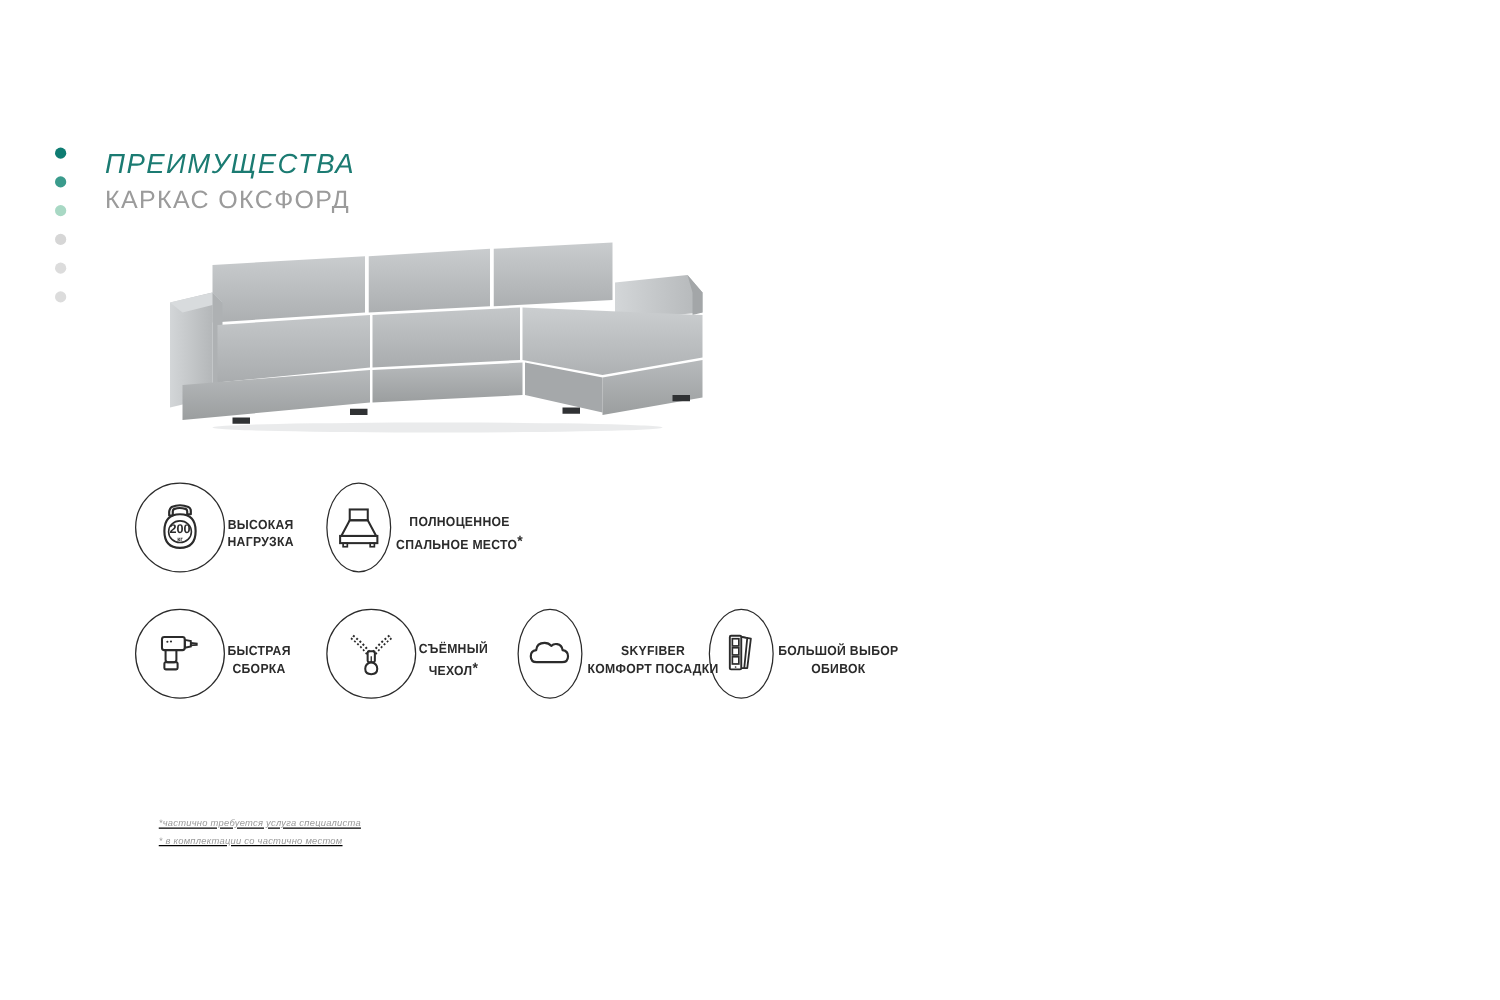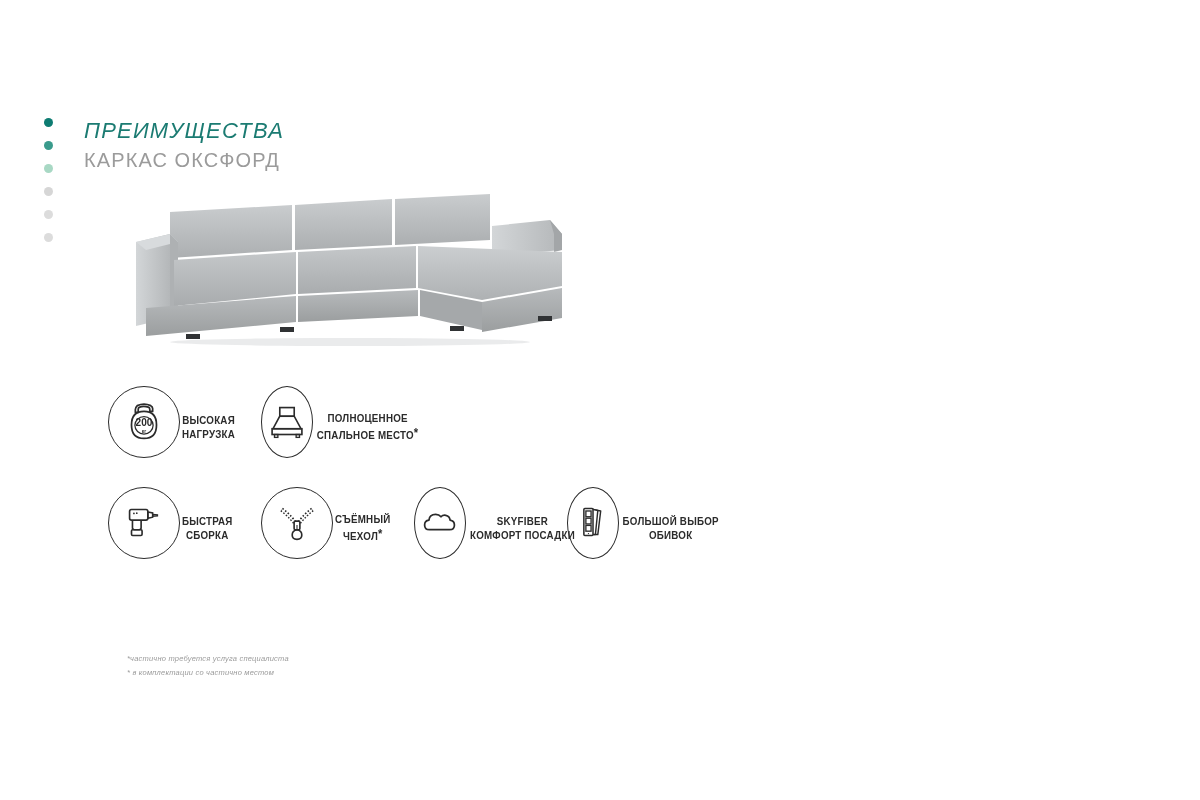--- a/index.html
+++ b/index.html
@@ -50,21 +50,21 @@
     font-size:10.5px; font-weight:bold; color:#2b2b2b;
     letter-spacing:0.25px; line-height:1.32;
     text-align:center; white-space:nowrap;
     transform:scaleX(0.93); transform-origin:center top;
   }
   .feat-label .star { font-weight:bold; font-size:12px; vertical-align:2px; }
   .row2 { margin-top:27px;align-items:center; }
   .row2 .feat { padding-left:0; }
 
   
-  #footnotes { position:absolute; left:127px; top:652px; }
+  #footnotes { position:absolute; left:127px; top:652px;text-decoration:underline; }
   .footnote {
     font-size:7.5px; font-style:italic; color:#9a9a9a;
     letter-spacing:0.2px; line-height:1.85; white-space:nowrap;
   }
 </style>
 </head>
 <body>
 
 <div id="heading-block">
 

